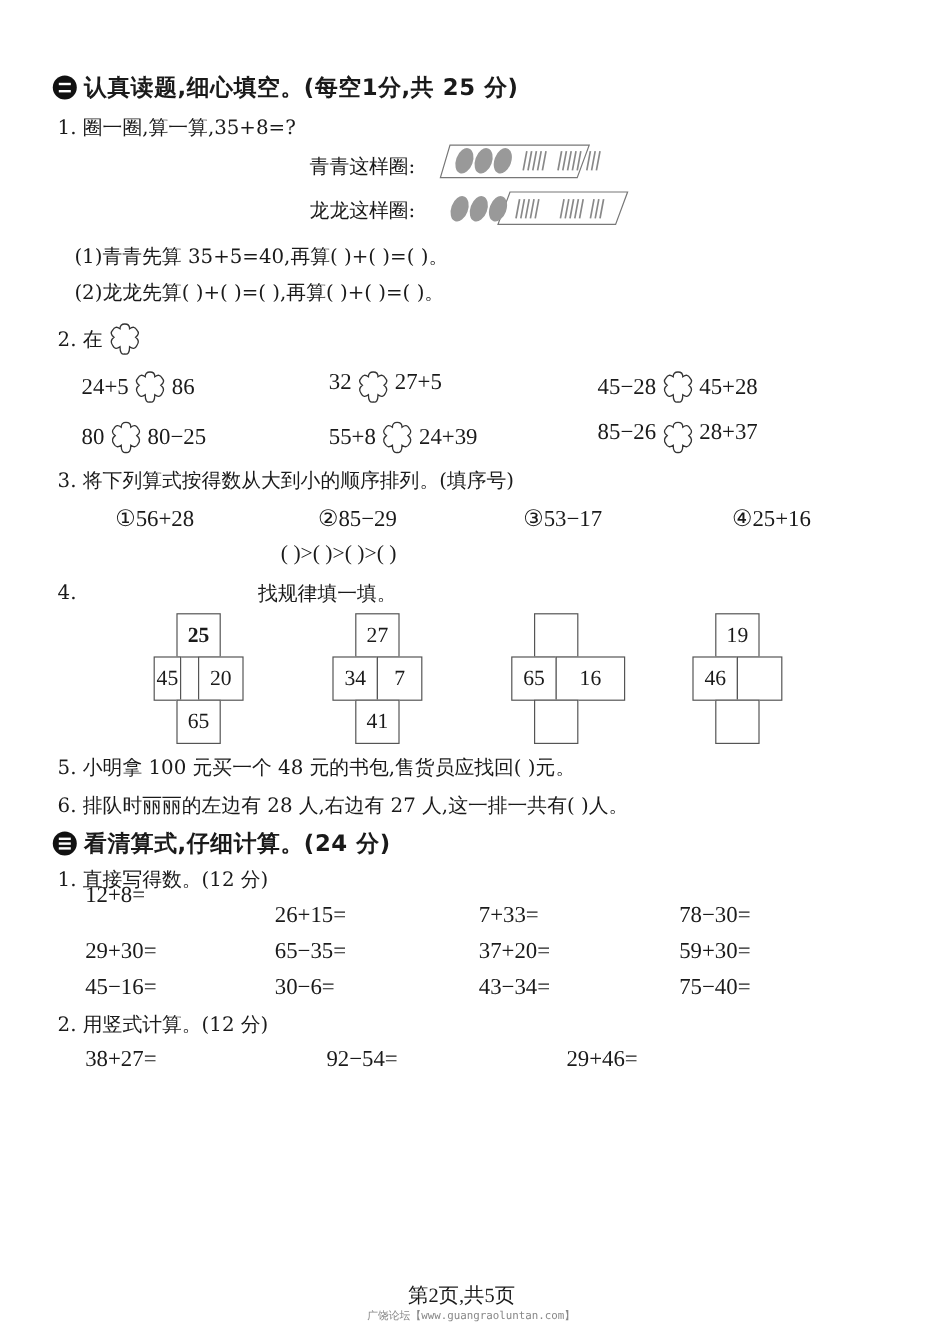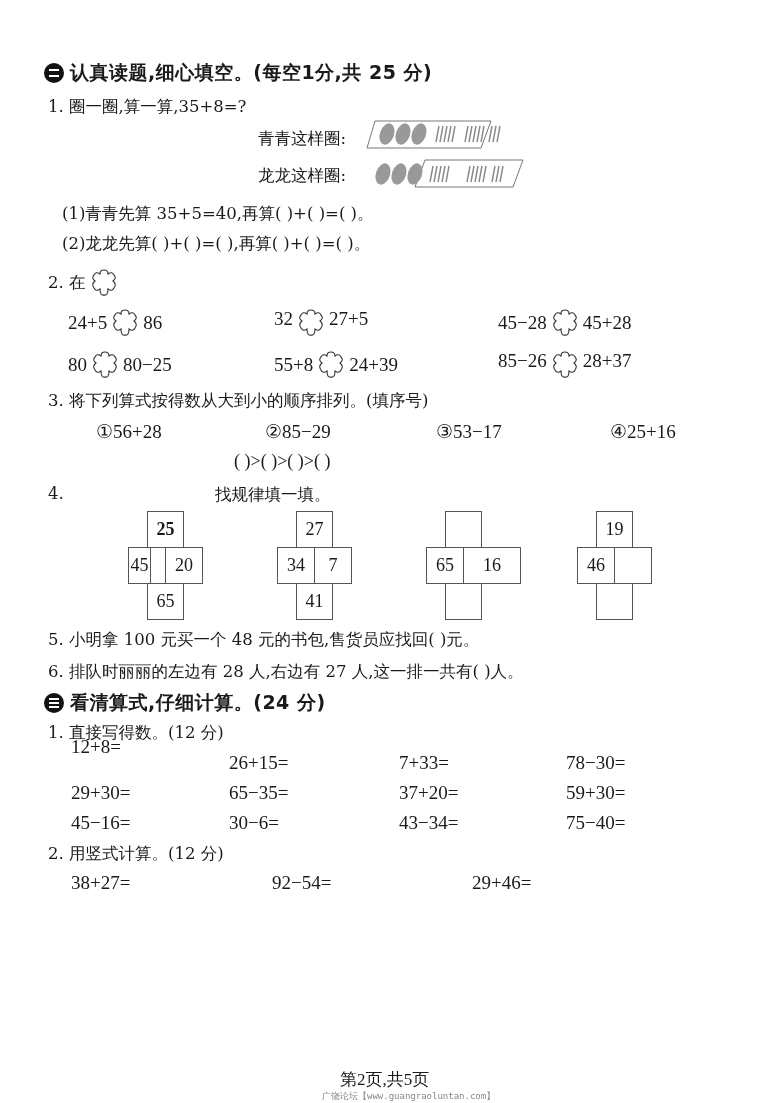--- a/index.html
+++ b/index.html
@@ -203,13 +203,13 @@
 <div class="abs expr" style="left:229px; top:812px;">30−6=</div>
 <div class="abs expr" style="left:399px; top:812px;">43−34=</div>
 <div class="abs expr" style="left:566px; top:812px;">75−40=</div>
 
 <div class="abs q" style="left:48px; top:843px;">2. 用竖式计算。(12 分)</div>
 <div class="abs expr" style="left:71px; top:872px;">38+27=</div>
 <div class="abs expr" style="left:272px; top:872px;">92−54=</div>
 <div class="abs expr" style="left:472px; top:872px;">29+46=</div>
 
 <div class="abs footer" style="left:340px; top:1068px;">第2页,共5页</div>
-<div class="abs watermark" style="left:306px; top:1090px;margin-left:16px;">广饶论坛【www.guangraoluntan.com】</div>
+<div class="abs watermark" style="left:306px; top:1090px;">广饶论坛【www.guangraoluntan.com】</div>
 
 </body></html>

